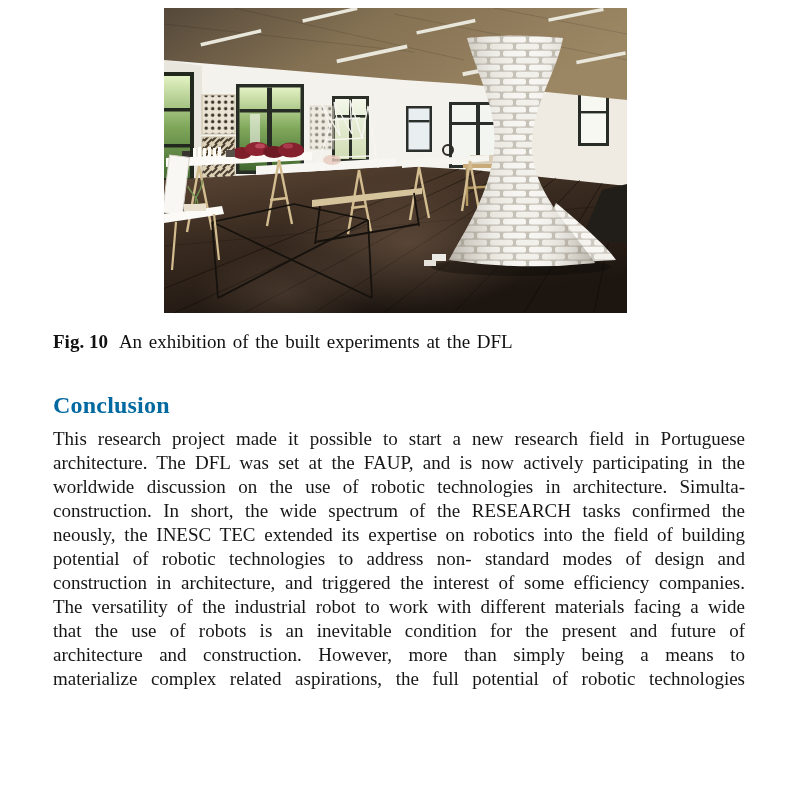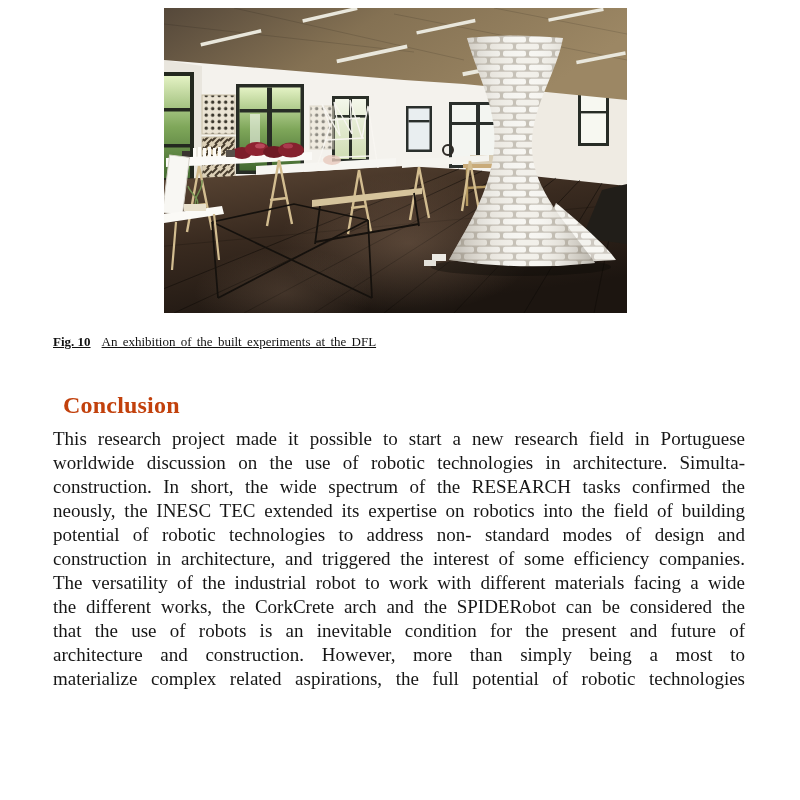--- a/index.html
+++ b/index.html
@@ -8,27 +8,27 @@
     font-family:"Liberation Serif","DejaVu Serif",serif;color:#1b1b1b;
     overflow:hidden;
   }
   .photo-frame{
     position:absolute;left:164px;top:8px;width:463px;height:305px;
     overflow:hidden;background:#f4f2ed;
   }
   .photo-frame svg{display:block;width:100%;height:100%;}
   .caption{
     position:absolute;left:53px;top:333px;width:700px;
-    font-size:13px;line-height:18px;color:#111;text-decoration:underline;
+    font-size:19px;line-height:18px;color:#111;
   }
   .caption .cap-label{font-weight:bold;margin-right:11px;}
   .caption .cap-text{word-spacing:2px;}
   .heading{
-    position:absolute;left:63px;top:372px;width:700px;
-    font-size:24px;line-height:26px;font-weight:bold;color:#c2410c;
+    position:absolute;left:53px;top:372px;width:700px;
+    font-size:24px;line-height:26px;font-weight:bold;color:#0369a1;
     letter-spacing:.2px;
   }
   .para{
     position:absolute;left:53px;top:427px;width:692px;
     font-size:19px;color:#161616;
   }
   .para .line{
     height:24px;line-height:24px;white-space:nowrap;
     text-align:justify;text-align-last:justify;
     -moz-text-align-last:justify;
@@ -256,25 +256,25 @@
   </div>
 
   <div class="caption">
     <span class="cap-label">Fig. 10</span><span class="cap-text">An exhibition of the built experiments at the DFL</span>
   </div>
 
   <h2 class="heading">Conclusion</h2>
 
   <div class="para">
     <div class="line">This research project made it possible to start a new research field in Portuguese</div>
+    <div class="line">architecture. The DFL was set at the FAUP, and is now actively participating in the</div>
     <div class="line">worldwide discussion on the use of robotic technologies in architecture. Simulta-</div>
     <div class="line">construction. In short, the wide spectrum of the RESEARCH tasks confirmed the</div>
     <div class="line">neously, the INESC TEC extended its expertise on robotics into the field of building</div>
     <div class="line">potential of robotic technologies to address non- standard modes of design and</div>
     <div class="line">construction in architecture, and triggered the interest of some efficiency companies.</div>
     <div class="line">The versatility of the industrial robot to work with different materials facing a wide</div>
-    <div class="line">the different works, the CorkCrete arch and the SPIDERobot can be considered the</div>
     <div class="line">that the use of robots is an inevitable condition for the present and future of</div>
-    <div class="line">architecture and construction. However, more than simply being a most to</div>
+    <div class="line">architecture and construction. However, more than simply being a means to</div>
     <div class="line">materialize complex related aspirations, the full potential of robotic technologies</div>
   </div>
 
 </div>
 
 </body></html>

